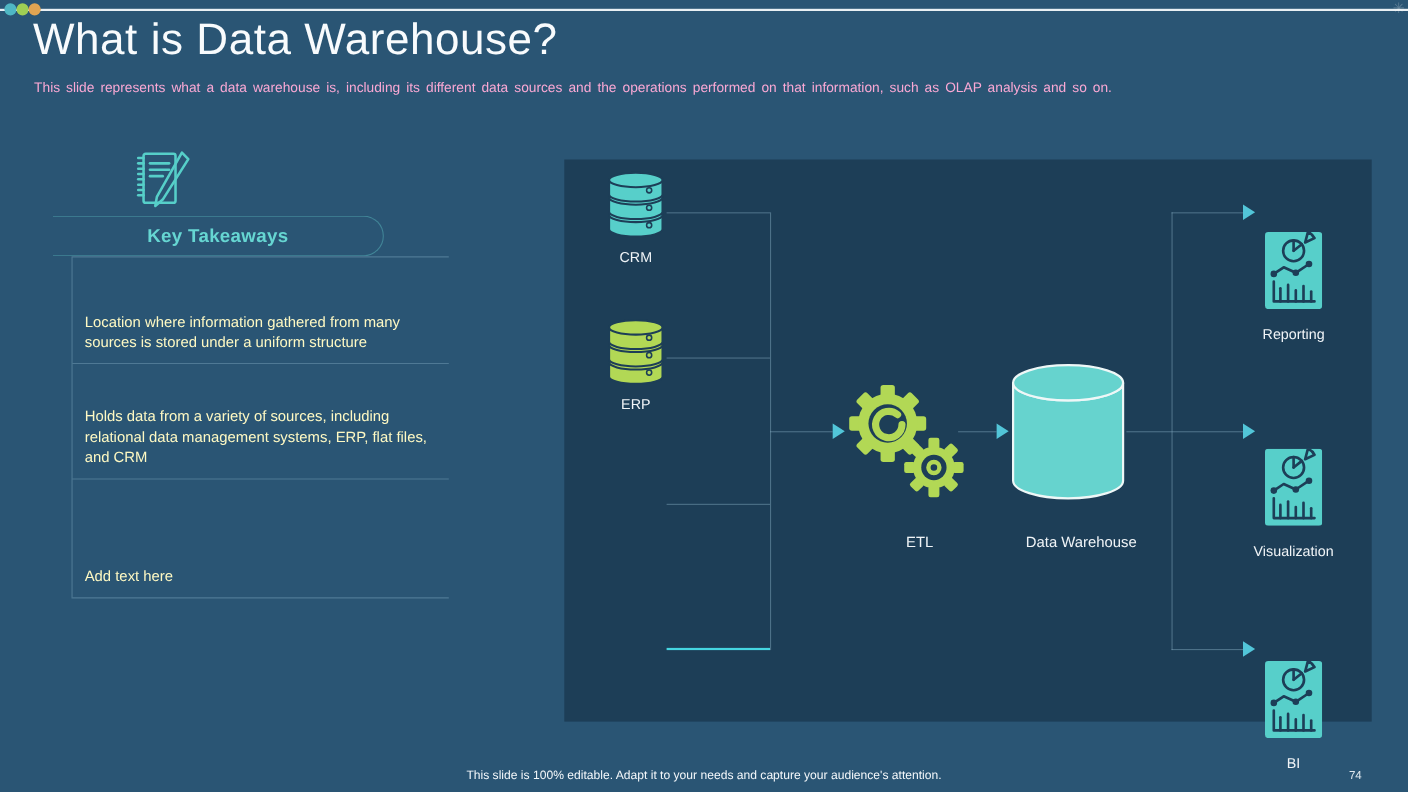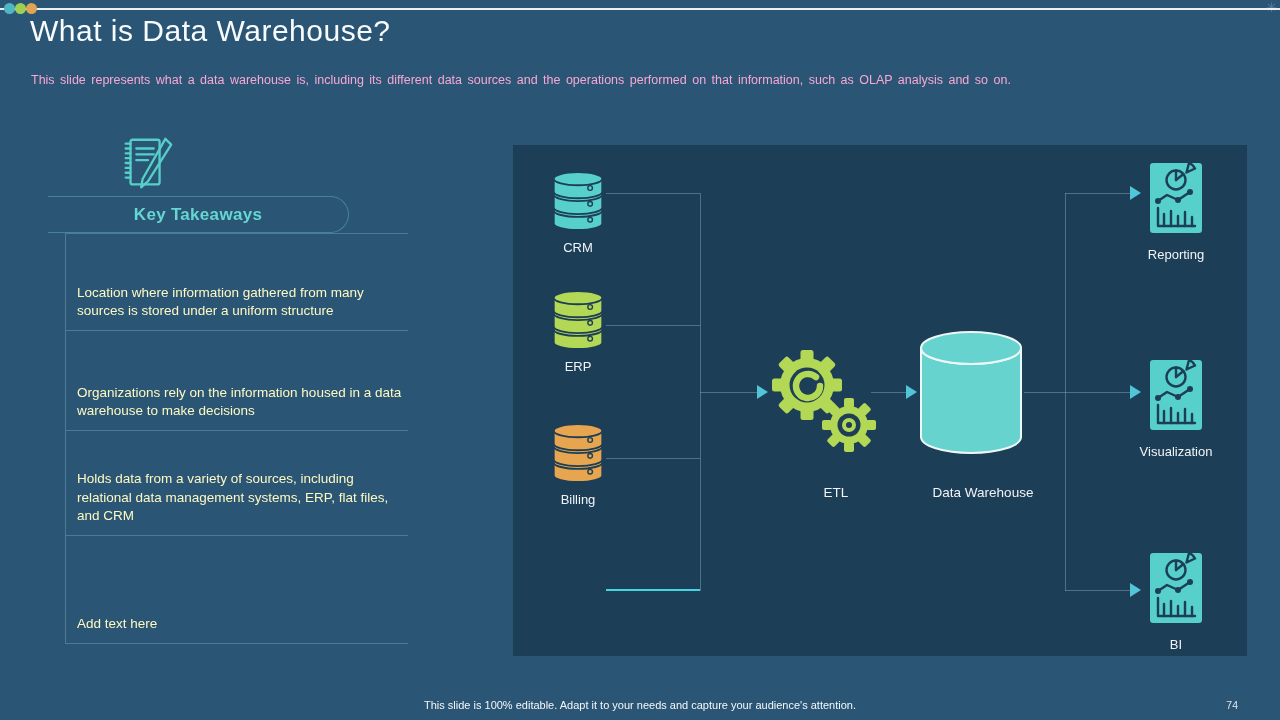--- a/index.html
+++ b/index.html
@@ -10,21 +10,21 @@
     font-family:"Liberation Sans", sans-serif;
     color:var(--text);
   }
   
   .top-line { position:absolute; top:8px; left:0; width:1280px; height:2px; background:#e9f0f4; }
   .dot { position:absolute; top:3px; width:11px; height:11px; border-radius:50%; }
   .dot.d0 { left:4px; } .dot.d1 { left:15px; } .dot.d2 { left:26px; }
   .corner-decoration { position:absolute; top:0; right:3px; font-size:13px; color:rgba(255,255,255,.25); }
   .page-title {
     position:absolute; left:30px; top:14px;
-    font-size:30px; font-weight:300; letter-spacing:.5px; color:#f8fbfd;text-align:right;
+    font-size:40px; font-weight:300; letter-spacing:.5px; color:#f8fbfd;text-align:right;
   }
   .page-subtitle {
     position:absolute; left:31px; top:73px; width:1010px;
     font-size:12.5px; word-spacing:2px; color:#f9a8d4;
   }
   
   .notepad-wrap { position:absolute; left:115px; top:134px; }
   .kt-tab {
     position:absolute; left:0; top:196px; width:301px; height:37px;
     border:1px solid rgba(102,214,210,.38); border-left:none;
@@ -52,23 +52,23 @@
   }
   .hline, .vline { position:absolute; background:rgba(137,176,198,.45); }
   .hline { height:1px; } .vline { width:1px; }
   .hline.bright { background:var(--bright); height:2px; }
   .arrow {
     position:absolute; width:0; height:0;
     border-left:11px solid var(--arrow);
     border-top:7px solid transparent; border-bottom:7px solid transparent;
   }
   .source { position:absolute; left:0; width:130px; text-align:center; }
-  .source.s0 { top:26px; } .source.s1 { top:145px; }
+  .source.s0 { top:11px; } .source.s1 { top:145px; }
   .source.s2 { top:278px; } .source.s3 { top:408px; }
-  .output { position:absolute; left:605px; width:116px; text-align:center; }
+  .output { position:absolute; left:605px; width:116px; text-align:center;margin-top:48px; }
   .output.o0 { top:18px; } .output.o1 { top:215px; } .output.o2 { top:408px; }
   .node-label { display:block; margin-top:3px; font-size:13px; color:#f0f4f7; }
   .output .node-label { margin-top:10px; }
   .stage-label { position:absolute; top:340px; font-size:13.5px; color:#f0f4f7; text-align:center; }
   .stage-label.etl { left:273px; width:100px; }
   .stage-label.dw  { left:370px; width:200px; }
   .gears-wrap { position:absolute; left:253px; top:194px; }
   .cyl-wrap { position:absolute; left:405px; top:184px; }
   
   .footer-note { position:absolute; left:0; top:699px; width:1280px; text-align:center; font-size:11px; color:#f4f8fb; }
@@ -103,21 +103,20 @@
     <path d="M52 4 L58 10 L34 48 L27 54 L28.5 45.5 Z"></path>
   </svg>
 </div>
 
 <div class="kt-tab">
   <span class="kt-tab-label">Key Takeaways</span>
 </div>
 
 <div class="kt-list">
   <div class="kt-row r0">Location where information gathered from many sources is stored under a uniform structure</div>
-  <div class="kt-row r1">Organizations rely on the information housed in a data warehouse to make decisions</div>
   <div class="kt-row r2">Holds data from a variety of sources, including relational data management systems, ERP, flat files, and CRM</div>
   <div class="kt-row r3">Add text here</div>
 </div>
 
 <div class="panel">
 
   <div class="vline" style="left:187px; top:48px; height:398px;"></div>
   <div class="hline" style="left:93px; top:48px;  width:94px;"></div>
   <div class="hline" style="left:93px; top:180px; width:94px;"></div>
   <div class="hline" style="left:93px; top:313px; width:94px;"></div>
@@ -162,36 +161,20 @@
         <ellipse cx="30" cy="25" rx="26" ry="7" fill="currentColor"></ellipse>
         <circle cx="43" cy="35" r="2.5" fill="none" stroke-width="1.5"></circle>
         <path d="M4 8 a26 7 0 0 1 52 0 v14 a26 7 0 0 1 -52 0 z" fill="currentColor"></path>
         <ellipse cx="30" cy="8" rx="26" ry="7" fill="currentColor"></ellipse>
         <circle cx="43" cy="18" r="2.5" fill="none" stroke-width="1.5"></circle>
       </g>
     </svg>
     <span class="node-label">ERP</span>
   </div>
 
-  <div class="source s2" style="color: rgb(230, 165, 78);">
-    <svg width="56" height="62" viewBox="0 0 60 66">
-      <g stroke="#1d3e57" stroke-width="2">
-        <path d="M4 42 a26 7 0 0 1 52 0 v14 a26 7 0 0 1 -52 0 z" fill="currentColor"></path>
-        <ellipse cx="30" cy="42" rx="26" ry="7" fill="currentColor"></ellipse>
-        <circle cx="43" cy="52" r="2.5" fill="none" stroke-width="1.5"></circle>
-        <path d="M4 25 a26 7 0 0 1 52 0 v14 a26 7 0 0 1 -52 0 z" fill="currentColor"></path>
-        <ellipse cx="30" cy="25" rx="26" ry="7" fill="currentColor"></ellipse>
-        <circle cx="43" cy="35" r="2.5" fill="none" stroke-width="1.5"></circle>
-        <path d="M4 8 a26 7 0 0 1 52 0 v14 a26 7 0 0 1 -52 0 z" fill="currentColor"></path>
-        <ellipse cx="30" cy="8" rx="26" ry="7" fill="currentColor"></ellipse>
-        <circle cx="43" cy="18" r="2.5" fill="none" stroke-width="1.5"></circle>
-      </g>
-    </svg>
-    <span class="node-label">Billing</span>
-  </div>
 
 
   <div class="gears-wrap">
     <svg width="112" height="120" viewBox="0 0 110 120" style="color:var(--green)">
       <g fill="currentColor">
         <rect x="33.5" y="11" width="13" height="13" rx="2.5"></rect>
         <rect x="33.5" y="11" width="13" height="13" rx="2.5" transform="rotate(45 40 46)"></rect>
         <rect x="33.5" y="11" width="13" height="13" rx="2.5" transform="rotate(90 40 46)"></rect>
         <rect x="33.5" y="11" width="13" height="13" rx="2.5" transform="rotate(135 40 46)"></rect>
         <rect x="33.5" y="11" width="13" height="13" rx="2.5" transform="rotate(180 40 46)"></rect>

